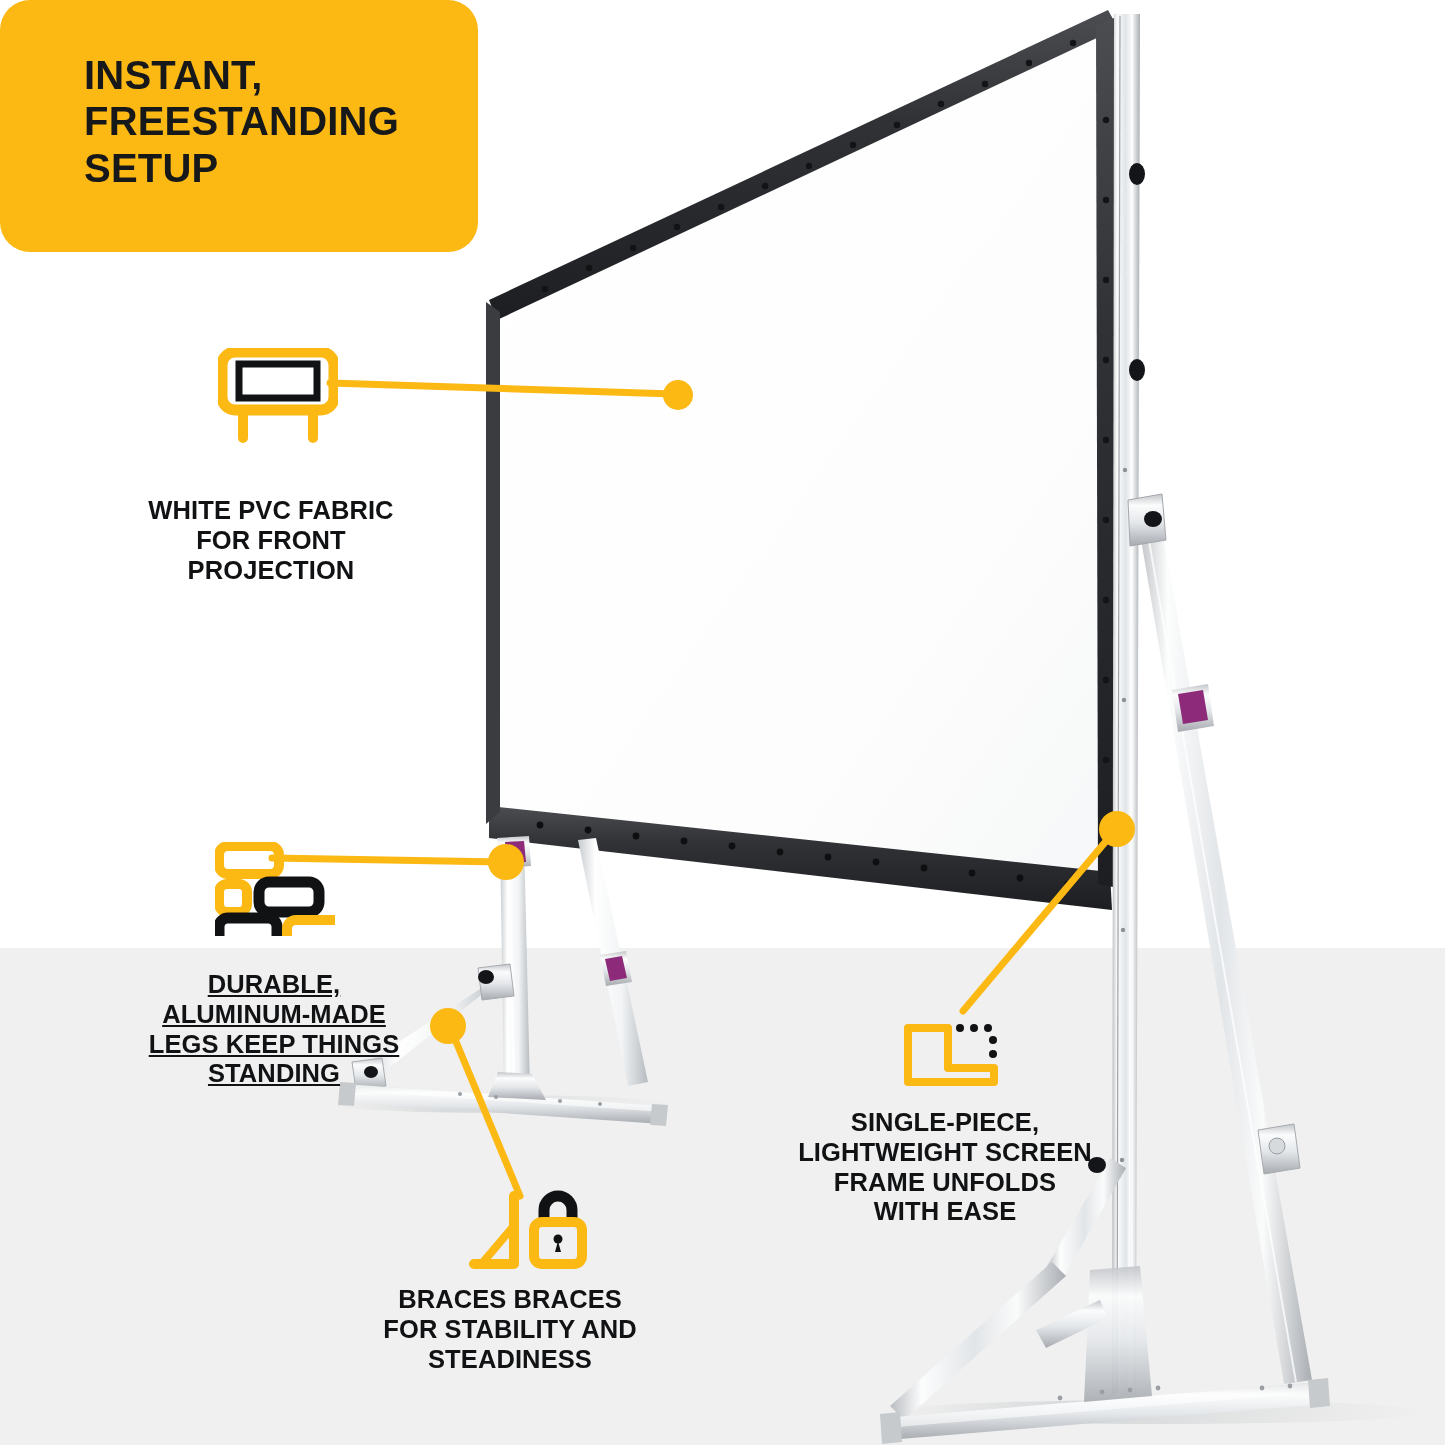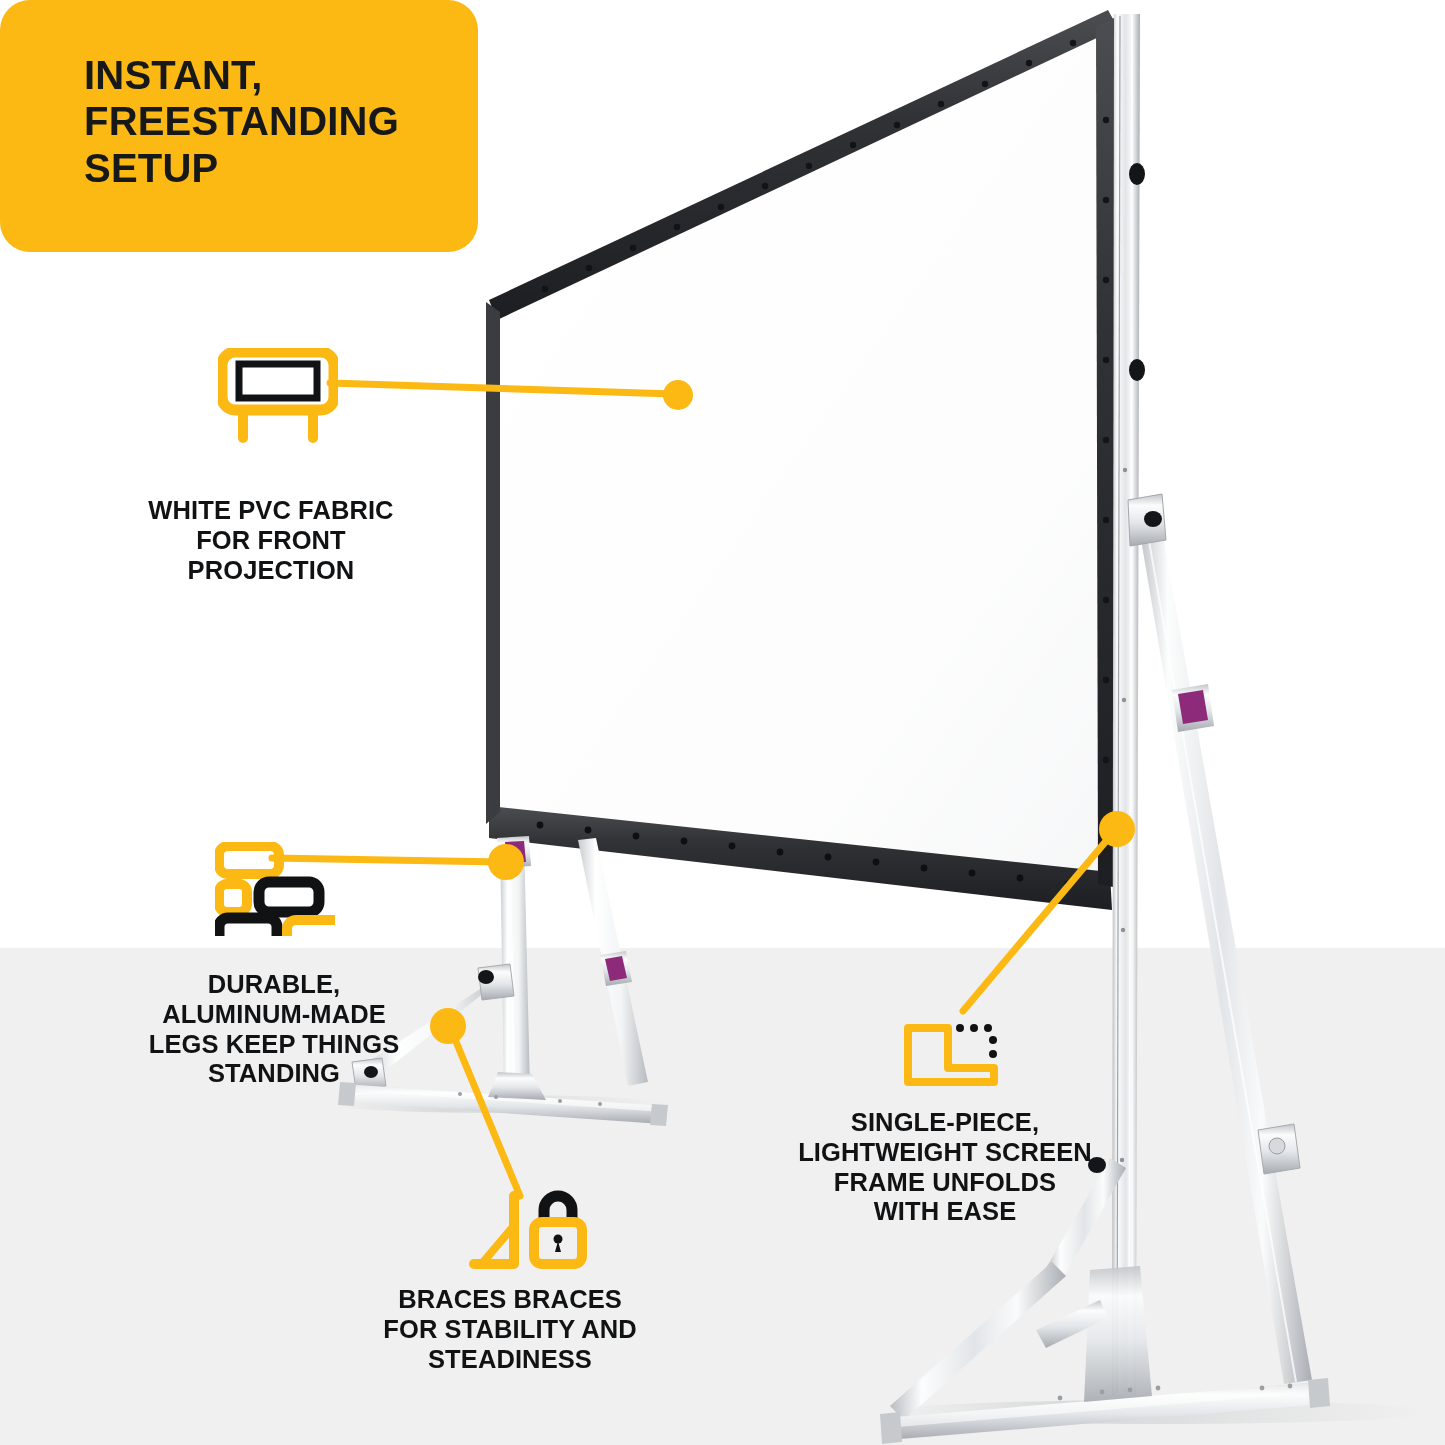--- a/index.html
+++ b/index.html
@@ -76,21 +76,21 @@
     letter-spacing: 0.1px;
     color: #111214;
     text-align: center;
     white-space: pre-line;
   }
   .callout-icon {
     position: absolute;
   }
 
   .c1-text { left: 76px;  top: 480px;  width: 390px; margin-top: 16px; }
-  .c2-text { left: 84px;  top: 970px;  width: 380px; }
+  .c2-text { left: 84px;  top: 970px;  width: 380px; text-decoration: underline; }
   .c3-text { left: 320px; top: 1285px; width: 380px; }
   .c4-text { left: 780px; top: 1108px; width: 330px; }
 
   .c1-icon { left: 218px; top: 348px; }
   .c2-icon { left: 215px; top: 842px; }
   .c3-icon { left: 468px; top: 1188px; }
   .c4-icon { left: 900px; top: 1020px; }
 </style>
 </head>
 <body>

